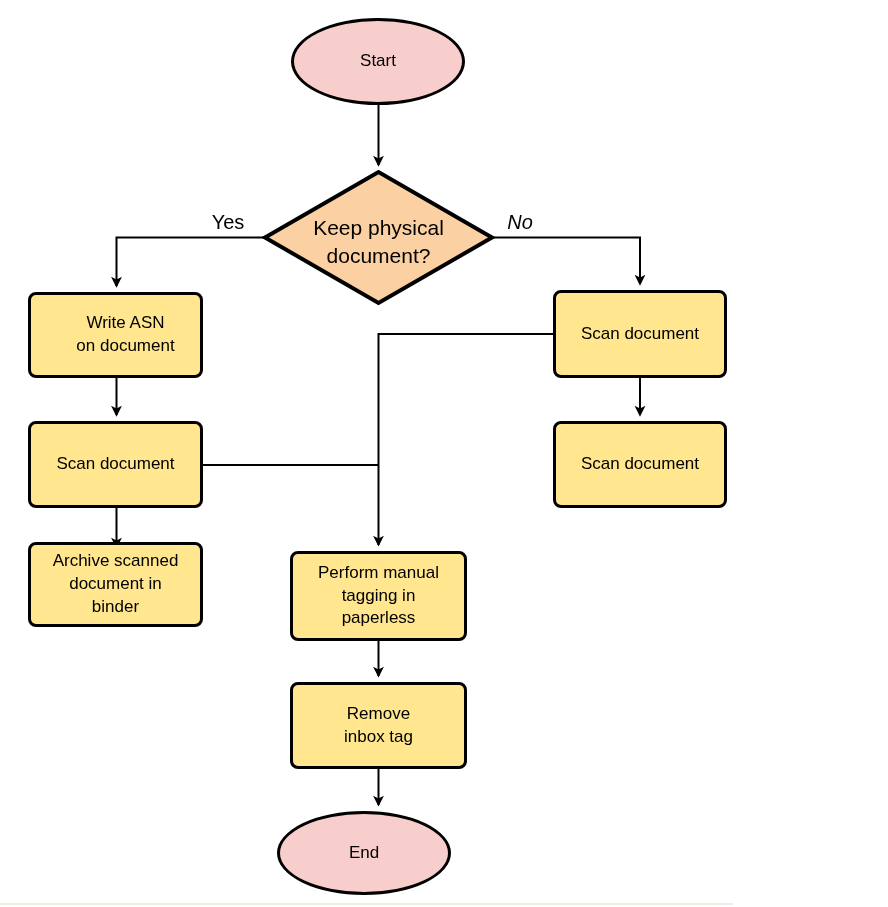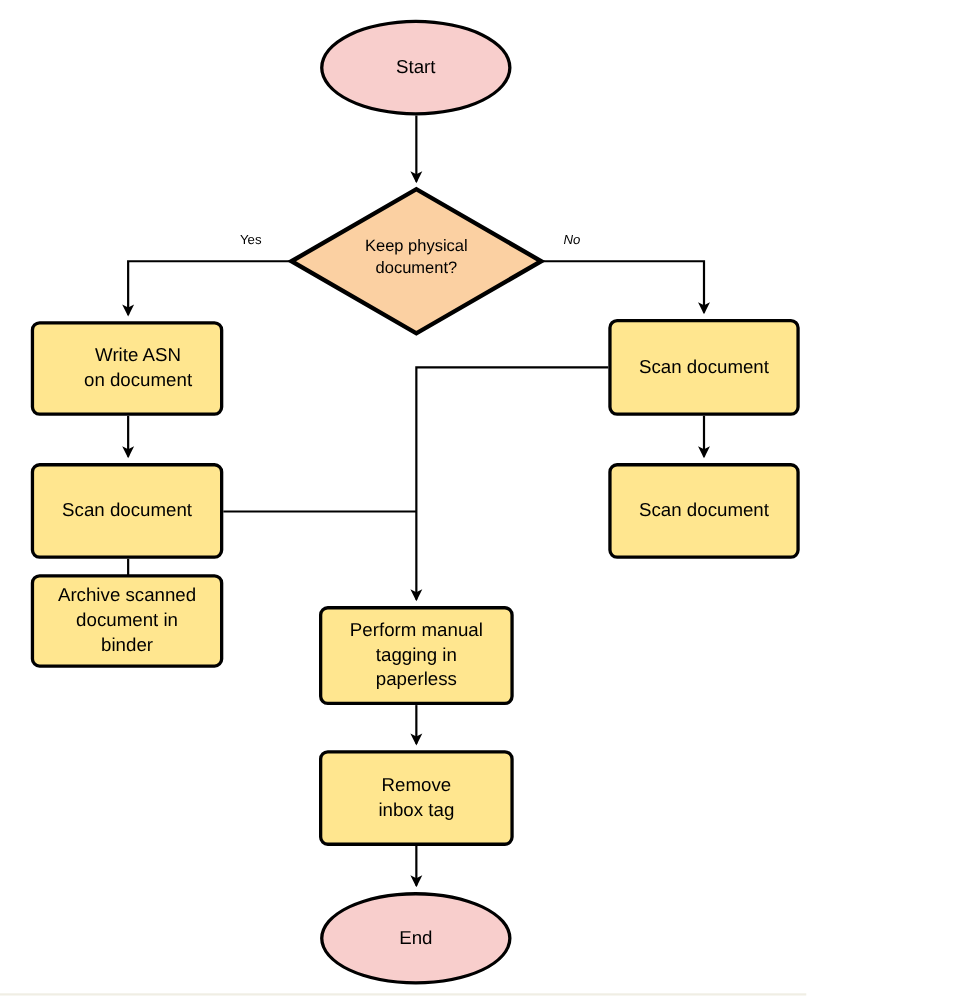--- a/index.html
+++ b/index.html
@@ -52,29 +52,29 @@
     background: var(--terminator-fill, #f8cecc);
   }
   .process {
     border: 3px solid var(--stroke, #000);
     border-radius: 8px;
     background: var(--process-fill, #ffe68f);
   }
   .decision-label {
     position: absolute;
     text-align: center;
-    font-size: 15px;
+    font-size: 21px;
     line-height: 1.35;
     white-space: pre-line;
   }
   .edge-label {
     position: absolute;
     width: 50px;
     text-align: center;
-    font-size: 12px;
+    font-size: 20px;
     background: #ffffff;
   }
   #annotation {
     position: absolute;
     left: 482px;
     top: 592px;
     width: 406px;
     font-size: 18px;
     font-style: italic;
     line-height: 1.35;
@@ -128,21 +128,21 @@
 
   <div class="node process" style="left:28px; top:292px; width:175px; height:86px;padding-left:20px;">
     <span class="label">Write ASN
 on document</span>
   </div>
 
   <div class="node process" style="left:28px; top:421px; width:175px; height:87px;">
     <span class="label">Scan document</span>
   </div>
 
-  <div class="node process" style="left:28px; top:522px; width:175px; height:85px;">
+  <div class="node process" style="left:28px; top:542px; width:175px; height:85px;">
     <span class="label">Archive scanned
 document in
 binder</span>
   </div>
 
   <div class="node process" style="left:553px; top:290px; width:174px; height:88px;">
     <span class="label">Scan document</span>
   </div>
 
   <div class="node process" style="left:553px; top:421px; width:174px; height:87px;">
@@ -153,20 +153,20 @@
     <span class="label">Remove
 inbox tag</span>
   </div>
 
   <div class="node process" style="left:290px; top:551px; width:177px; height:90px;">
     <span class="label">Perform manual
 tagging in
 paperless</span>
   </div>
 
-  <div class="node terminator" style="left:291px; top:811px; width:174px; height:84px;">
+  <div class="node terminator" style="left:277px; top:811px; width:174px; height:84px;">
     <span class="label">End</span>
   </div>
 
 
   <div id="bottom-hairline"></div>
 
 </div>
 
 </body></html>

